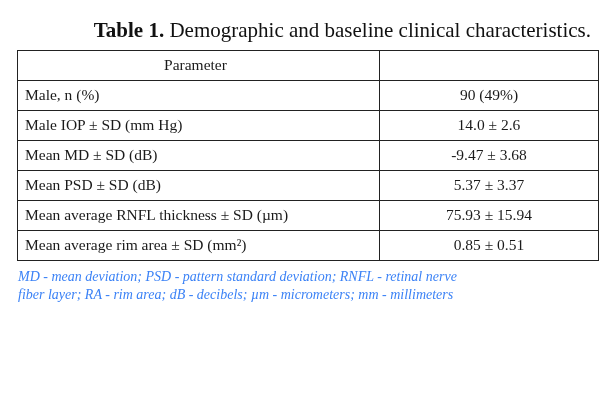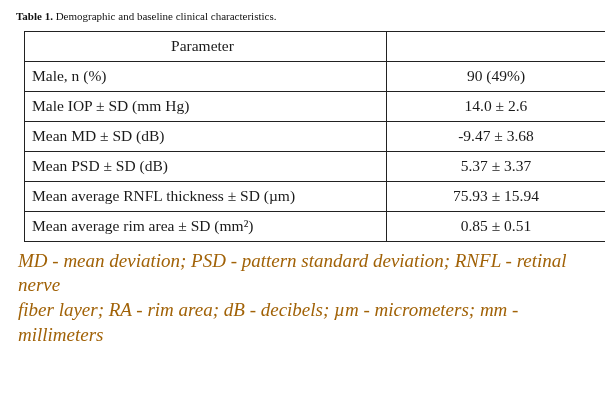--- a/index.html
+++ b/index.html
@@ -15,32 +15,33 @@
     overflow: hidden;
   }
   .page {
     position: relative;
     width: 605px;
     height: 406px;
     box-sizing: border-box;
     padding: 10px 14px 0 14px;
   }
   .caption {
-    font-size: 11px;
+    font-size: 21px;
     line-height: 1.25;
-    margin: 0 0 7px 2px;
+    margin: 7px 0 7px 2px;
     color: #111;
+    text-align: right;
   }
   .caption .caption-label {
     font-weight: bold;
   }
   table.demo-table {
     border-collapse: collapse;
     width: 561px;
-    margin-left: 10px;
+    margin-left: 3px;
     table-layout: fixed;
   }
   table.demo-table td {
     border: 1px solid #222;
     font-size: 15.5px;
     line-height: 1.15;
     padding: 3px 6px 4px 6px;
     height: 22px;
     vertical-align: middle;
   }
@@ -52,24 +53,24 @@
   table.demo-table td.col-value {
     width: 206px;
     text-align: center;
   }
   table.demo-table tr.header-row td.col-param {
     text-align: center;
     padding-left: 0;
   }
   .footnote {
     margin: 7px 4px 0 4px;
-    font-size: 19px;
+    font-size: 14px;
     font-style: italic;
     line-height: 1.3;
-    color: #a16207;
+    color: #3b82f6;
   }
 </style>
 </head>
 <body>
 
 <div class="page">
 
   <p class="caption">
     <span class="caption-label">Table 1.</span><span> Demographic and baseline clinical characteristics.</span>
   </p>

